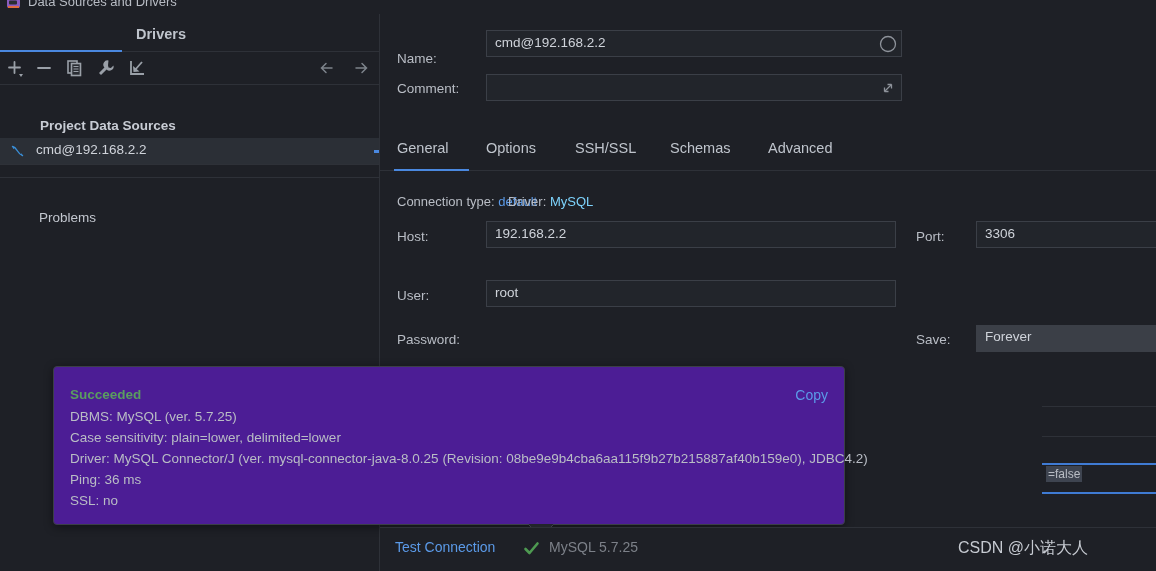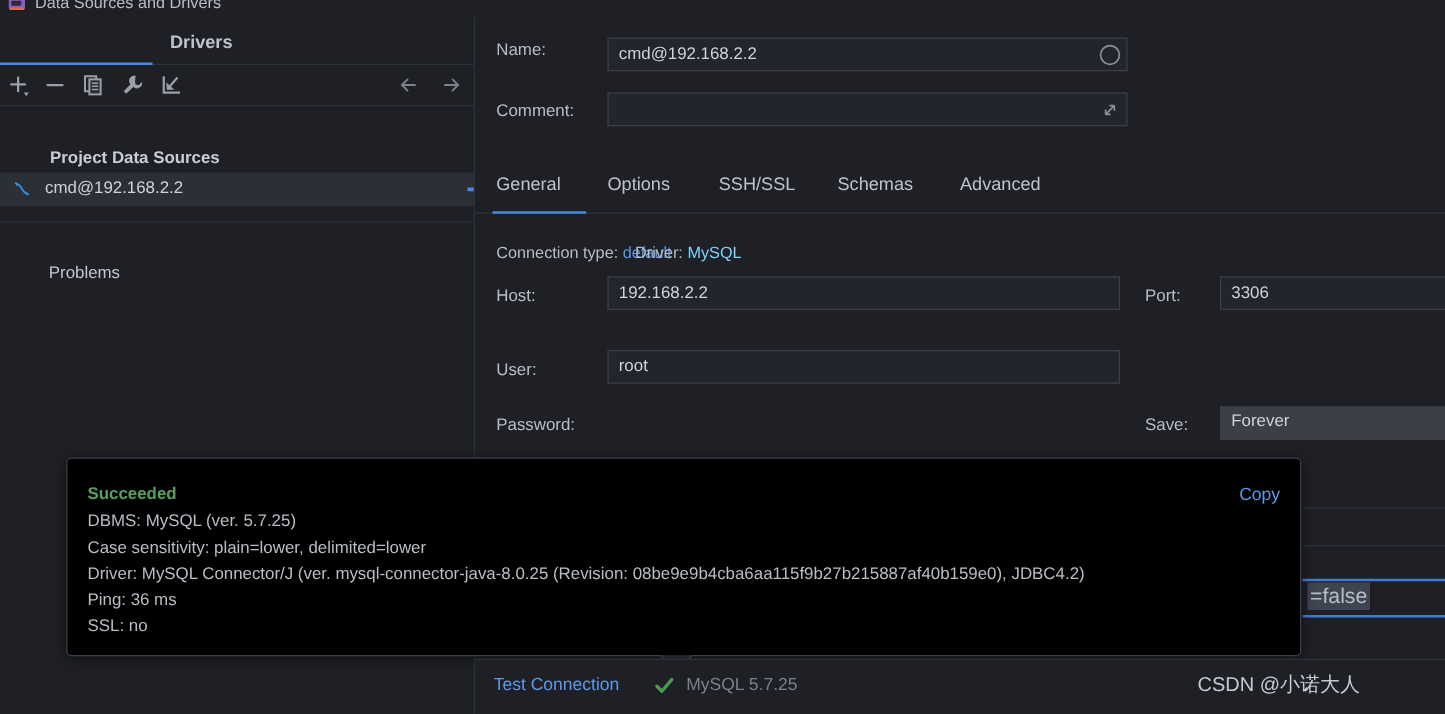--- a/index.html
+++ b/index.html
@@ -207,21 +207,21 @@
     background: #3f7bd4;
   }
   .grid-focus-bot {
     position: absolute; left: 0; width: 114px; height: 2px;
     background: #3f7bd4;
   }
   .grid-cellsel {
     position: absolute; left: 4px; top: 84px;
     background: #3e4450;
     padding: 1px 2px;
-    font-size: 17px; color: #b9bdc5;
+    font-size: 12px; color: #b9bdc5;
     white-space: nowrap;
   }
 
   
   .bottombar {
     position: absolute; left: 380px; top: 527px; width: 776px; height: 44px;
     background: #1e2026;
     border-top: 1px solid #2e3138;
   }
   .test-conn {
@@ -239,22 +239,22 @@
     white-space: nowrap;
   }
   .watermark {
     position: absolute; left: 958px; top: 538px;
     font-size: 16px; color: #c6cad1;
     white-space: nowrap;
   }
 
   
   .popup {
-    position: absolute; left: 53px; top: 366px; width: 988px; height: 159px;
-    background: #000000;
+    position: absolute; left: 53px; top: 366px; width: 792px; height: 159px;
+    background: #4c1d95;
     border: 1px solid #3b3f47;
     border-radius: 4px;
     box-shadow: 0 2px 10px rgba(0,0,0,0.45);
   }
   .popup .succ {
     position: absolute; left: 16px; top: 20px;
     font-size: 13.5px; font-weight: bold; color: #5a9e5f;
     white-space: nowrap;
   }
   .popup .copy {
@@ -359,21 +359,21 @@
     <div class="ds-underline2"></div>
 
     <div class="problems">Problems</div>
   </div>
 
   <div class="vsplit"></div>
   <div class="vsplit-blue"></div>
 
   <div class="right-pane">
 
-    <div class="lbl" style="left:17px; top:18px;">Name:</div>
+    <div class="lbl" style="left:17px; top:37px;">Name:</div>
     <div class="field" style="left:106px; top:16px; width:416px;">
       <span class="val">cmd@192.168.2.2</span>
       <span class="field-btn" style="right:2px;">
         <svg width="22" height="22" viewBox="0 0 22 22">
           <circle cx="11" cy="11" r="7.5" fill="none" stroke="#8e939b" stroke-width="1.3"></circle>
         </svg>
       </span>
     </div>
 
     <div class="lbl" style="left:17px; top:67px;">Comment:</div>

